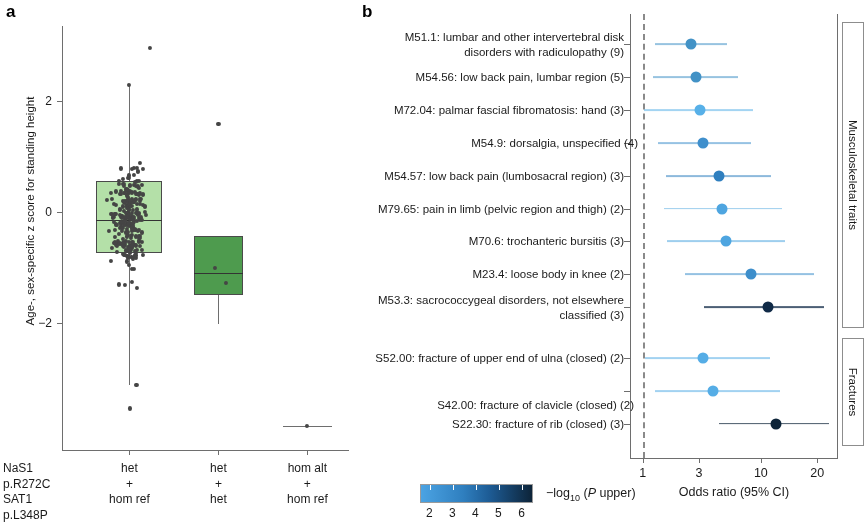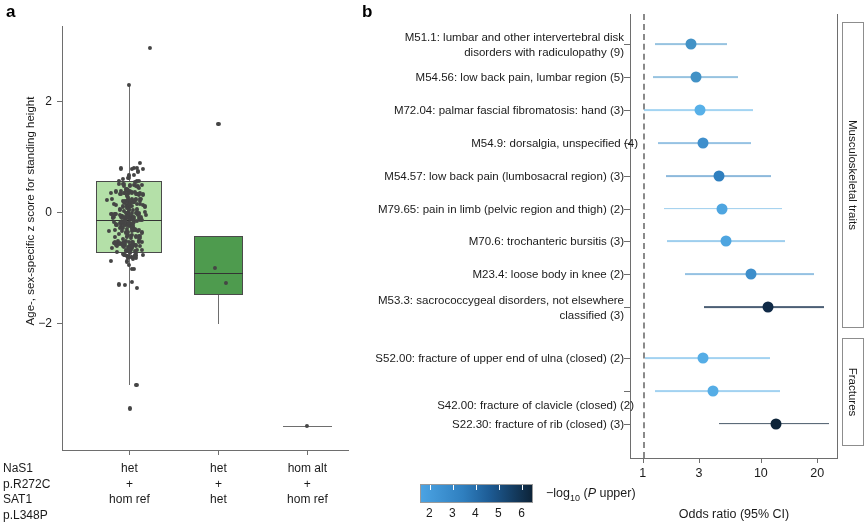--- a/index.html
+++ b/index.html
@@ -507,21 +507,21 @@
       <div class="rowlbl" style="left: 6px; top: 423.583px; width: 258px;">S22.30: fracture of rib (closed) (3)</div>
     </div>
   <div id="groupboxes">
       <div class="grpbox" style="left: 482px; top: 22px; width: 22px; height: 305.5px;">
         <div class="grplbl" style="left: 50%; top: 50%; transform: translate(-50%, -50%) rotate(90deg); position: absolute;">Musculoskeletal traits</div>
       </div>
       <div class="grpbox" style="left: 482px; top: 337.5px; width: 22px; height: 108.5px;">
         <div class="grplbl" style="left: 50%; top: 50%; transform: translate(-50%, -50%) rotate(90deg); position: absolute;">Fractures</div>
       </div>
     </div>
-  <div class="xaxttl" id="xaxttl" style="left: 270px; top: 507px; width: 208px;">Odds ratio (95% CI)</div>
+  <div class="xaxttl" id="xaxttl" style="left: 270px; top: 485px; width: 208px;">Odds ratio (95% CI)</div>
 </div>
 
 <div id="legend">
   <div id="cbar" style="background: linear-gradient(to right, rgb(75, 163, 227) 0%, rgb(47, 127, 191) 38%, rgb(29, 91, 148) 62%, rgb(13, 36, 57) 100%);">
       <div class="cbtick" style="left: 9.22449px;"></div>
       <div class="cbtick" style="left: 32.2857px;"></div>
       <div class="cbtick" style="left: 55.3469px;"></div>
       <div class="cbtick" style="left: 78.4082px;"></div>
       <div class="cbtick" style="left: 101.469px;"></div>
     </div>

